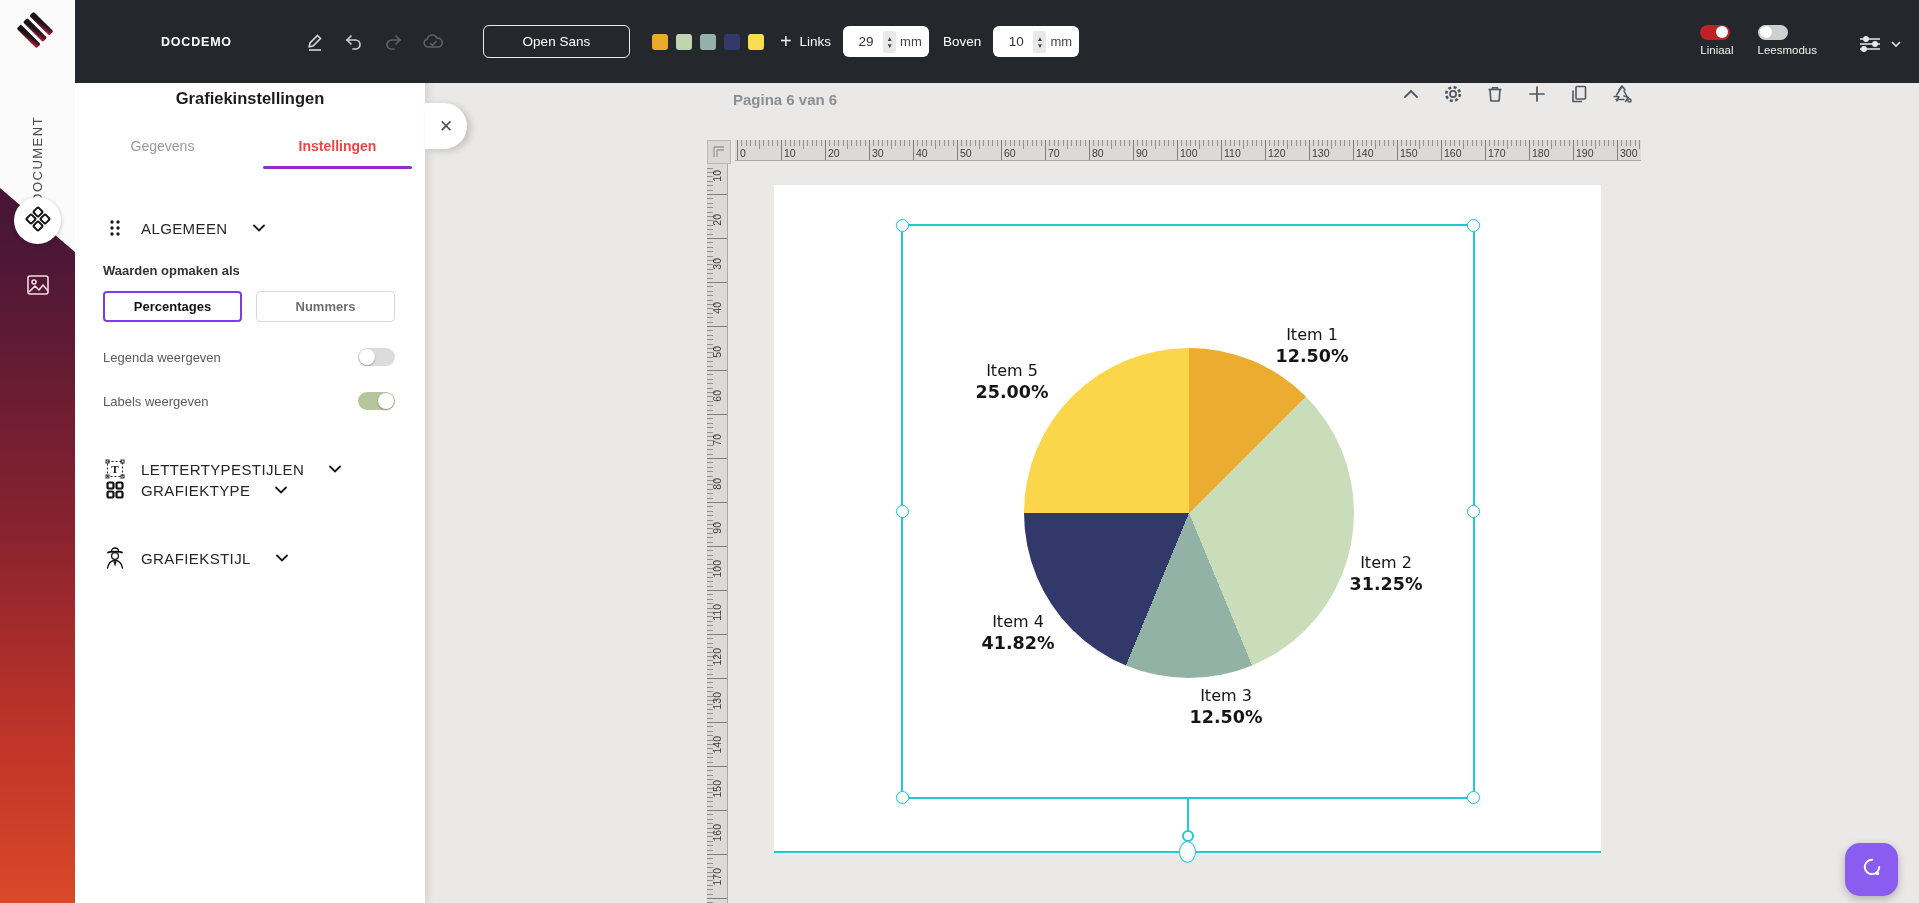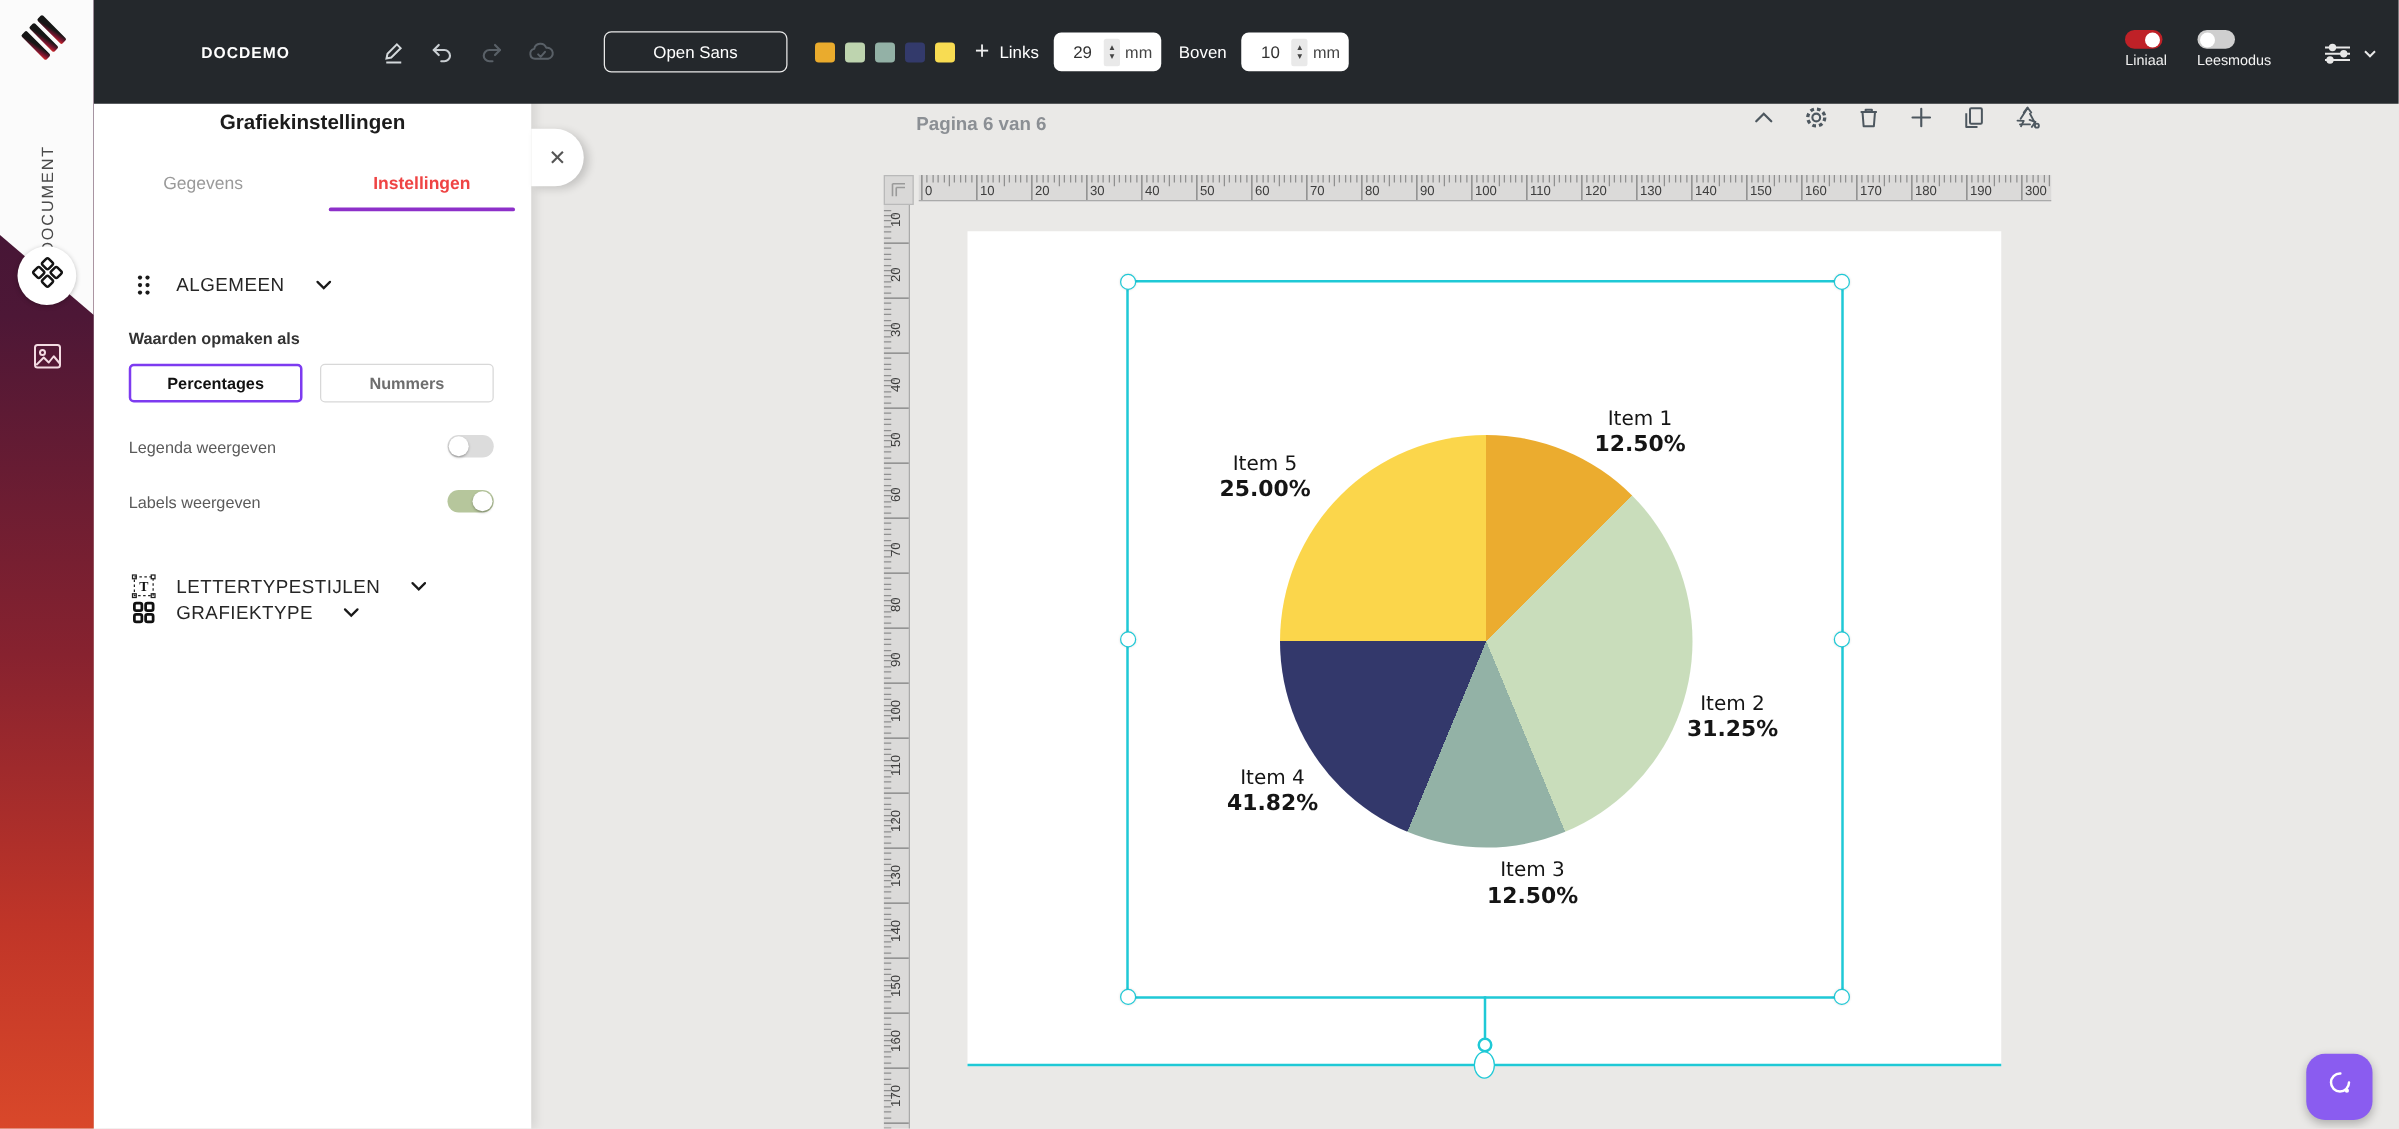--- a/index.html
+++ b/index.html
@@ -320,20 +320,37 @@
             </svg>
         </span>
         <span class="sec-title">GRAFIEKTYPE</span>
         <span class="sec-chev">
           <svg width="18" height="18" viewBox="0 0 18 18" fill="none" stroke="#1a1a1a" stroke-width="1.8" stroke-linecap="round">
               <path d="M4 6.5l5 5 5-5"></path>
             </svg>
         </span>
       </div>
 
+      <div class="sec-row row-style">
+        <span class="sec-icon">
+          <svg width="20" height="24" viewBox="0 0 20 24" fill="none" stroke="#111" stroke-width="1.3" stroke-linecap="round">
+              <path d="M6.5 5.5c0-2 1.5-3.5 3.5-3.5s3.5 1.5 3.5 3.5"></path>
+              <path d="M3 6.5c2-1.2 12-1.2 14 0" stroke-width="1.8"></path>
+              <circle cx="10" cy="10" r="3.4"></circle>
+              <path d="M2.5 22c1-5 4-7.5 7.5-7.5s6.5 2.5 7.5 7.5"></path>
+              <path d="M10 14.5l-1.3 2 1.3 4 1.3-4z" fill="#111" stroke="none"></path>
+            </svg>
+        </span>
+        <span class="sec-title">GRAFIEKSTIJL</span>
+        <span class="sec-chev">
+          <svg width="18" height="18" viewBox="0 0 18 18" fill="none" stroke="#1a1a1a" stroke-width="1.8" stroke-linecap="round">
+              <path d="M4 6.5l5 5 5-5"></path>
+            </svg>
+        </span>
+      </div>
 
     </div>
   </div>
 
   <div class="canvas">
     <div class="page-indicator">Pagina 6 van 6</div>
 
     <div class="canvas-tools">
       <span class="ctool">
         <svg width="22" height="22" viewBox="0 0 22 22" fill="none" stroke="#4d575f" stroke-width="1.8" stroke-linecap="round">

